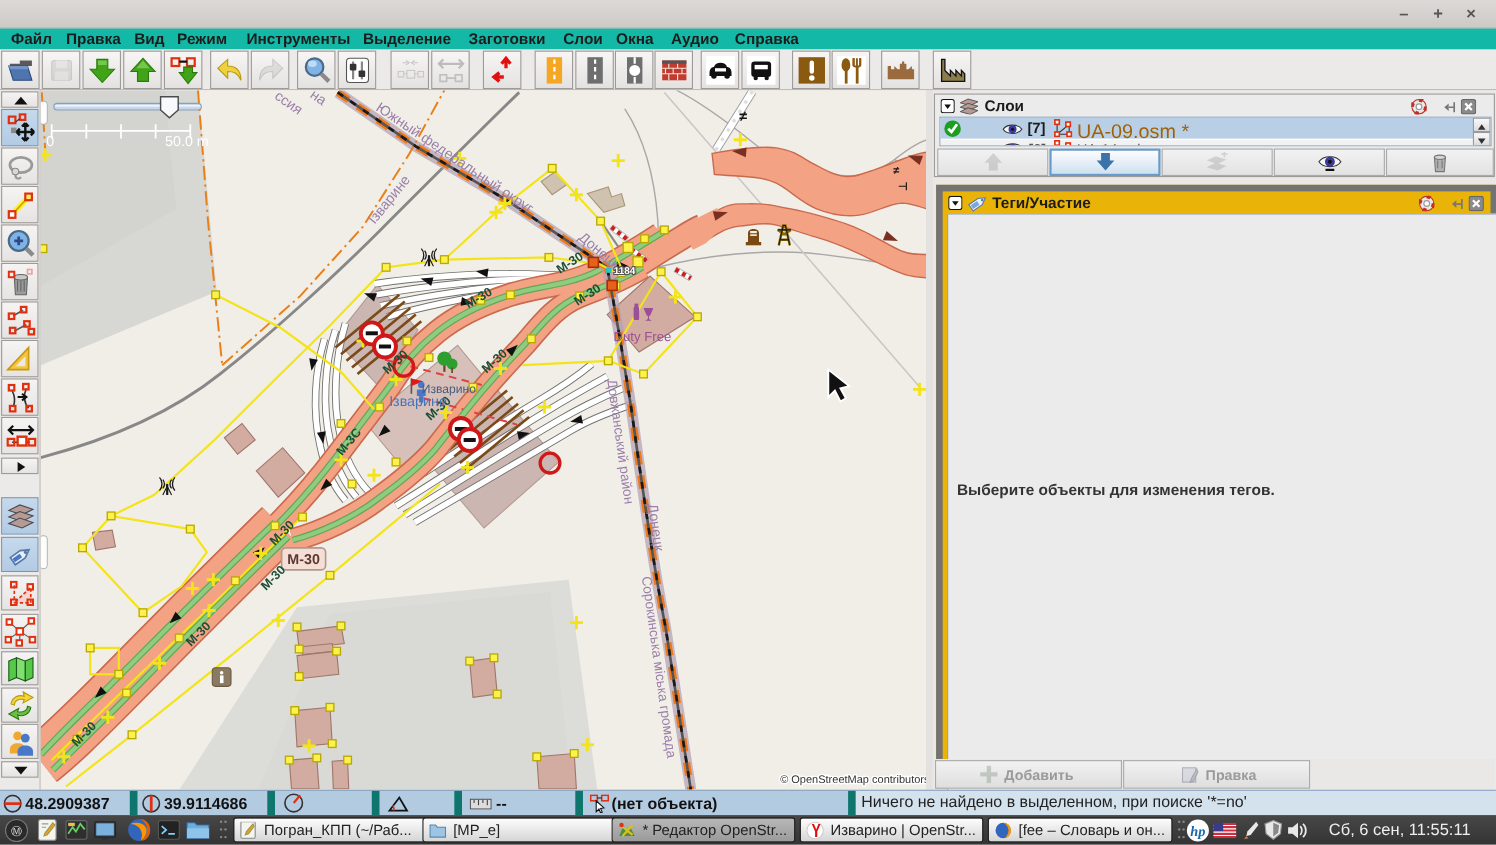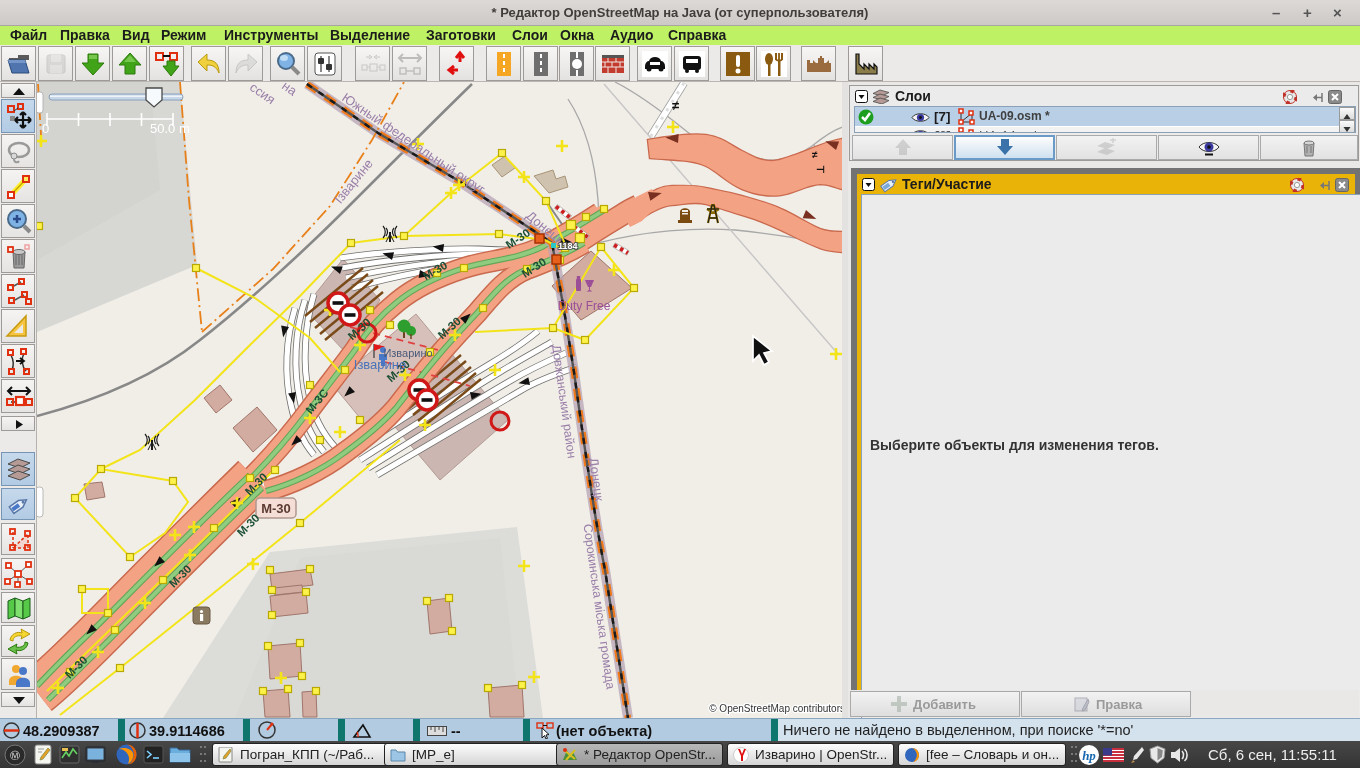--- a/index.html
+++ b/index.html
@@ -1,20 +1,20 @@
 <!DOCTYPE html>
 <html><head><meta charset="utf-8">
 <style>
 *{margin:0;padding:0;box-sizing:border-box}
 html,body{width:1360px;height:768px;overflow:hidden;font-family:"Liberation Sans",sans-serif}
 #root{position:relative;width:1360px;height:768px;background:#ddd}
 .titlebar{position:absolute;left:0;top:0;width:1360px;height:26px;background:linear-gradient(#dcd9d7,#cdc9c6);border-bottom:1px solid #a9a5a2}
 .titlebar .t{position:absolute;left:0;right:0;top:5px;text-align:center;font-size:13px;font-weight:bold;color:#413d3b}
 .wbtn{position:absolute;top:4px;font-size:15px;color:#555;font-weight:bold}
-.menubar{position:absolute;left:0;top:26px;width:1360px;height:19px;background:#bef264}
+.menubar{position:absolute;left:0;top:26px;width:1360px;height:19px;background:#14b8a6}
 .menubar span{position:absolute;top:1px;font-size:14px;font-weight:bold;color:#1c1c1c}
 .toolbar{position:absolute;left:0;top:45px;width:1360px;height:37px;background:#eceae8;border-bottom:1px solid #bab6b3}
 .tb{position:absolute;top:1px;width:35px;height:35px;background:linear-gradient(#f7f6f5,#e4e2e0);border:1px solid #9d9a97}
 .tb svg{position:absolute;left:3px;top:3px}
 .lefttools{position:absolute;left:0;top:82px;width:37px;height:636px;background:#eceae8;border-right:1px solid #b5b2af}
 .lb{position:absolute;left:1px;width:34px;background:linear-gradient(#f5f4f3,#e6e4e2);border:1px solid #9d9a97}
 .lb.sel{background:linear-gradient(#c6d9ec,#b2cbe4);border:1px solid #7795b5}
 .lb svg{position:absolute;left:2px;top:2px}
 #mapwrap{position:absolute;left:37px;top:82px;width:805px;height:636px;overflow:hidden;background:#f1eee8}
 .splitter{position:absolute;left:842px;top:82px;width:6px;height:636px;background:#e4e2e0}
@@ -22,21 +22,20 @@
 .statusbar{position:absolute;left:0;top:718px;width:1360px;height:23px;background:#b3cbe1;border-top:1px solid #8ba6bf}
 .taskbar{position:absolute;left:0;top:741px;width:1360px;height:27px;background:linear-gradient(#474747,#343434)}
 .winbtn{position:absolute;top:2px;height:23px;border-radius:3px;border:1px solid #222;background:linear-gradient(#fdfdfd,#d5d5d5);font-size:13.5px;color:#222;overflow:hidden;white-space:nowrap}
 .winbtn .ic{position:absolute;left:5px;top:3px;width:16px;height:16px}
 .winbtn .tx{position:absolute;left:27px;top:3px}
 .sseg{position:absolute;top:0;height:22px;border-right:7px solid #0f766e;font-size:14.5px;font-weight:bold;color:#111}
 </style></head>
 <body>
 <div id="root">
 <div class="titlebar">
- <div class="t">* Редактор OpenStreetMap на Java (от суперпользователя)</div>
  <span class="wbtn" style="left:1272px">–</span>
       <span class="wbtn" style="left:1303px">+</span>
       <span class="wbtn" style="left:1333px">×</span>
 </div>
 <div class="menubar">
  <span style="left:10px">Файл</span>
       <span style="left:60px">Правка</span>
       <span style="left:122px">Вид</span>
       <span style="left:161px">Режим</span>
       <span style="left:224px">Инструменты</span>
@@ -939,21 +938,21 @@
   <span style="position:absolute;left:79px;top:2px;font-size:13.5px;font-weight:bold;color:#1c1c1c">[7]</span>
   <svg width="17" height="17" viewBox="0 0 17 17" style="position:absolute;left:103px;top:1px">
             <path d="M3 3 L3 14 M3 14 L14 14 L14 5 Z" stroke="#333" stroke-width="1" fill="none"></path>
             <g fill="#fff" stroke="#e03010" stroke-width="1.5">
               <rect x="1" y="1" width="4" height="4"></rect>
               <rect x="1" y="12" width="4" height="4"></rect>
               <rect x="11" y="3" width="4" height="4"></rect>
               <rect x="12" y="12" width="4" height="4"></rect>
             </g>
           </svg>
-  <span style="position:absolute;left:124px;top:2px;font-size:12px;font-weight:bold;color:#404040">UA-09.osm *</span>
+  <span style="position:absolute;left:124px;top:2px;font-size:18px;font-weight:normal;color:#a16207">UA-09.osm *</span>
   <div style="position:absolute;left:0;top:20px;width:486px;height:8px;background:#f2f2f2">
    <svg width="19" height="13" viewBox="0 0 19 13" style="position:absolute;left:56px;top:1px">
               <path d="M1 6.5 C4 1.5 15 1.5 18 6.5 C15 11.5 4 11.5 1 6.5 Z" fill="#f5f5f5" stroke="#333"></path>
               <circle cx="9.5" cy="6.5" r="3.6" fill="#3a3aa0"></circle>
             </svg>
    <span style="position:absolute;left:80px;top:1px;font-size:13px;font-weight:bold;color:#555">[6]</span>
    <svg width="17" height="17" viewBox="0 0 17 17" style="position:absolute;left:103px;top:0">
               <path d="M3 3 L3 14 M3 14 L14 14 L14 5 Z" stroke="#888" stroke-width="1" fill="none"></path>
               <g fill="#fff" stroke="#e03010" stroke-width="1.5">
                 <rect x="1" y="1" width="4" height="4"></rect>

